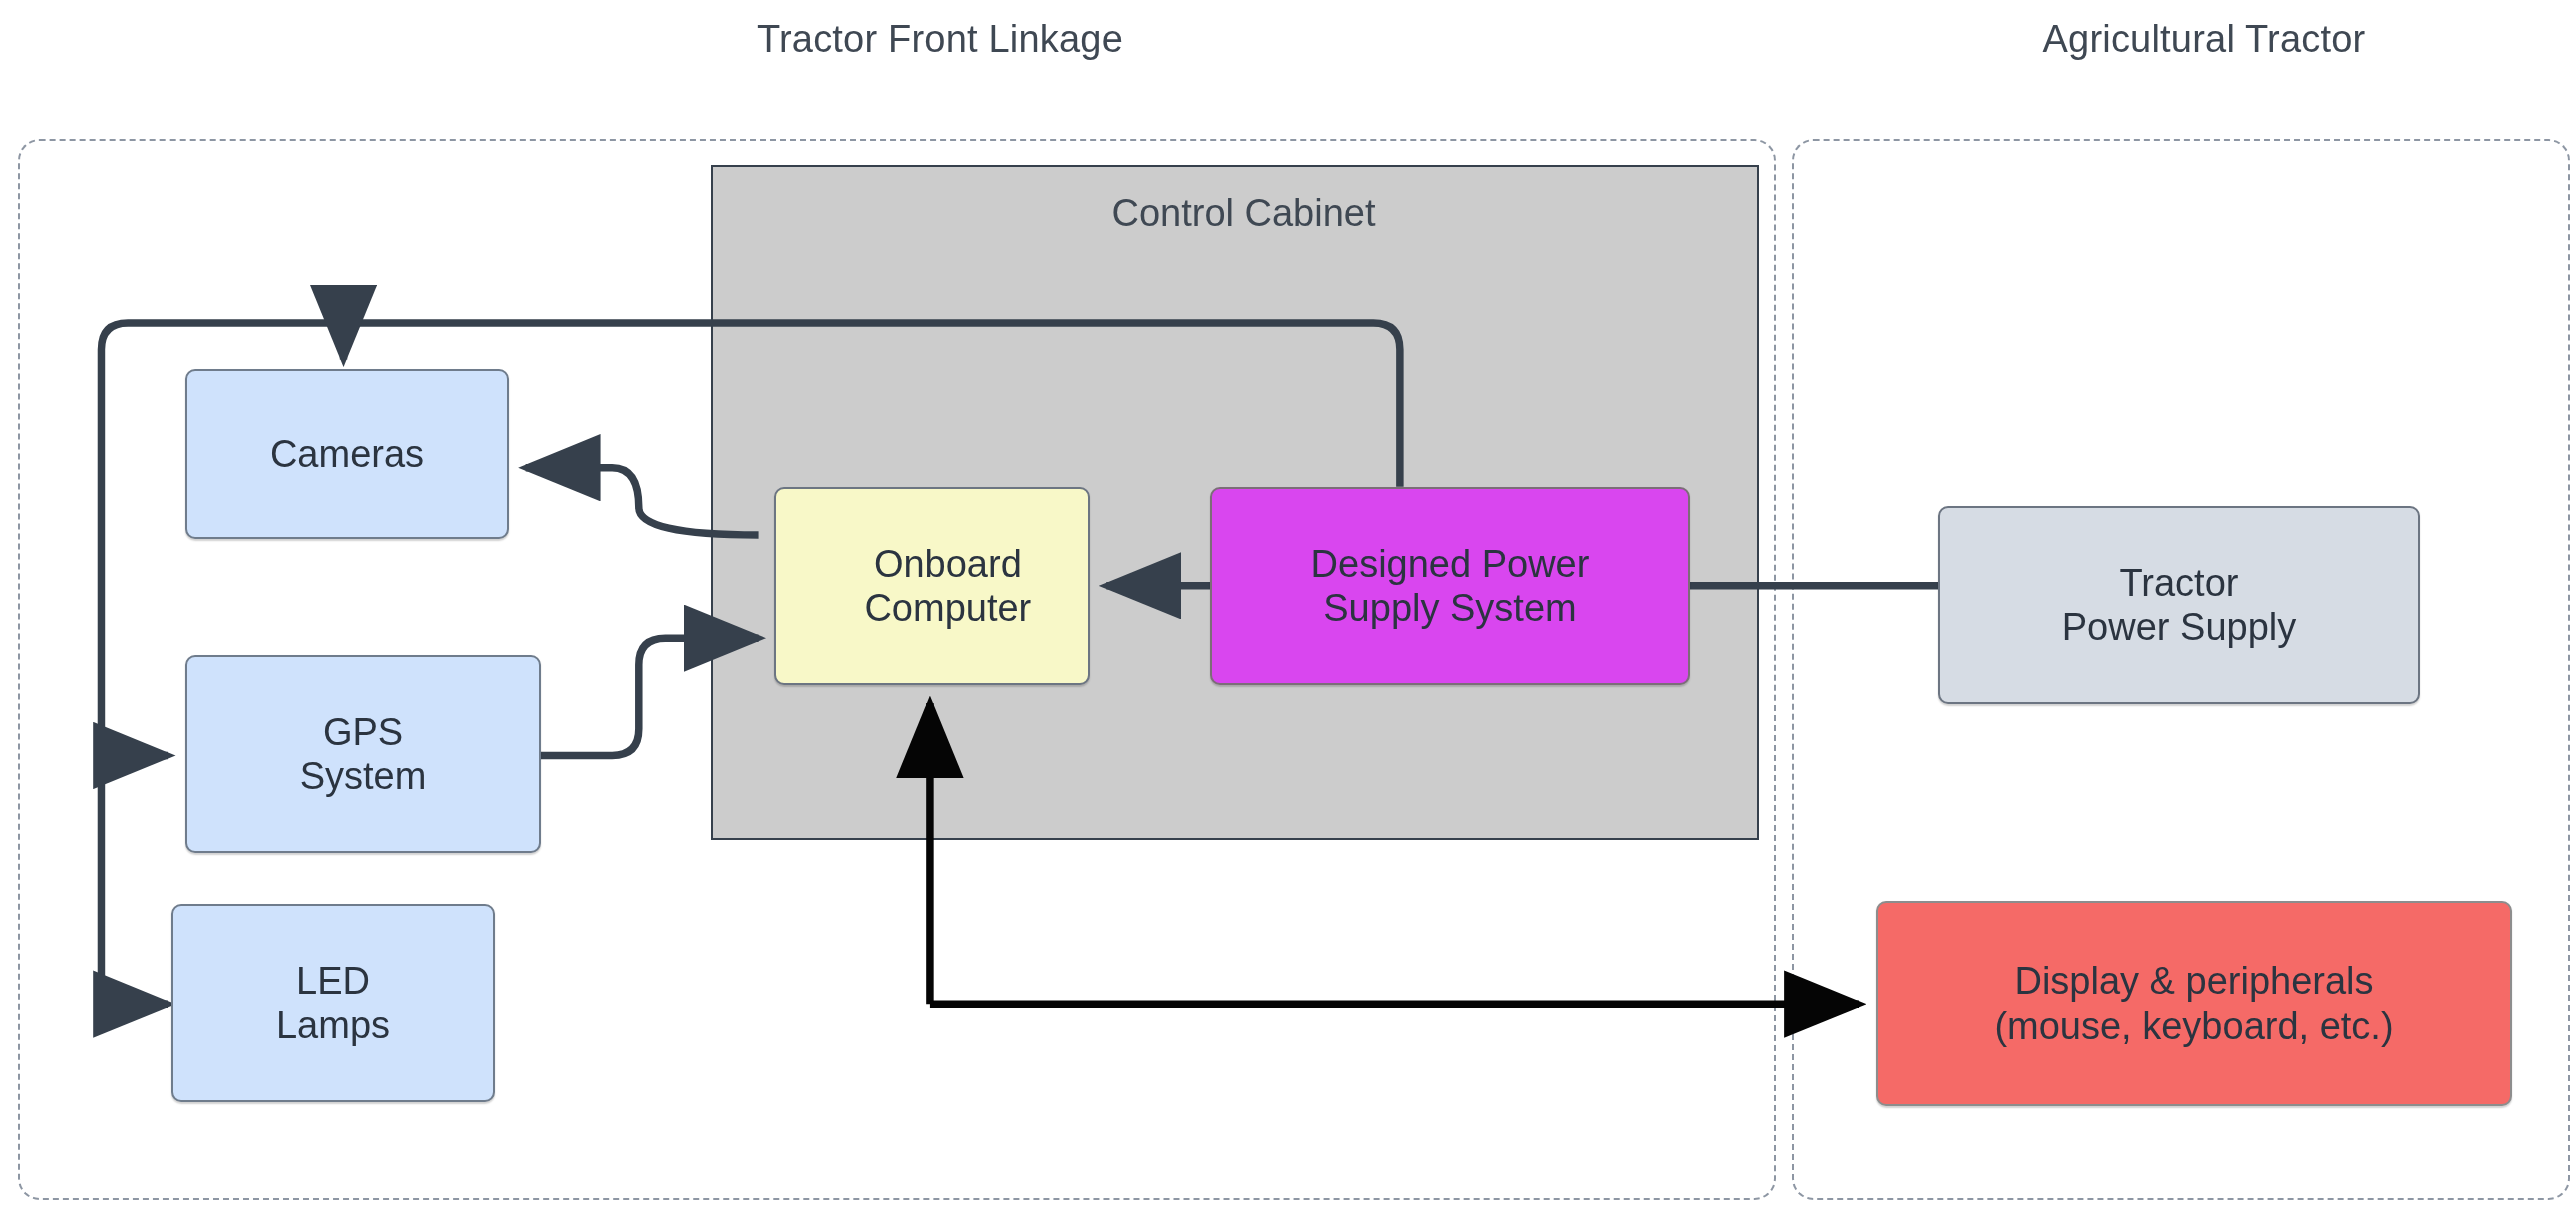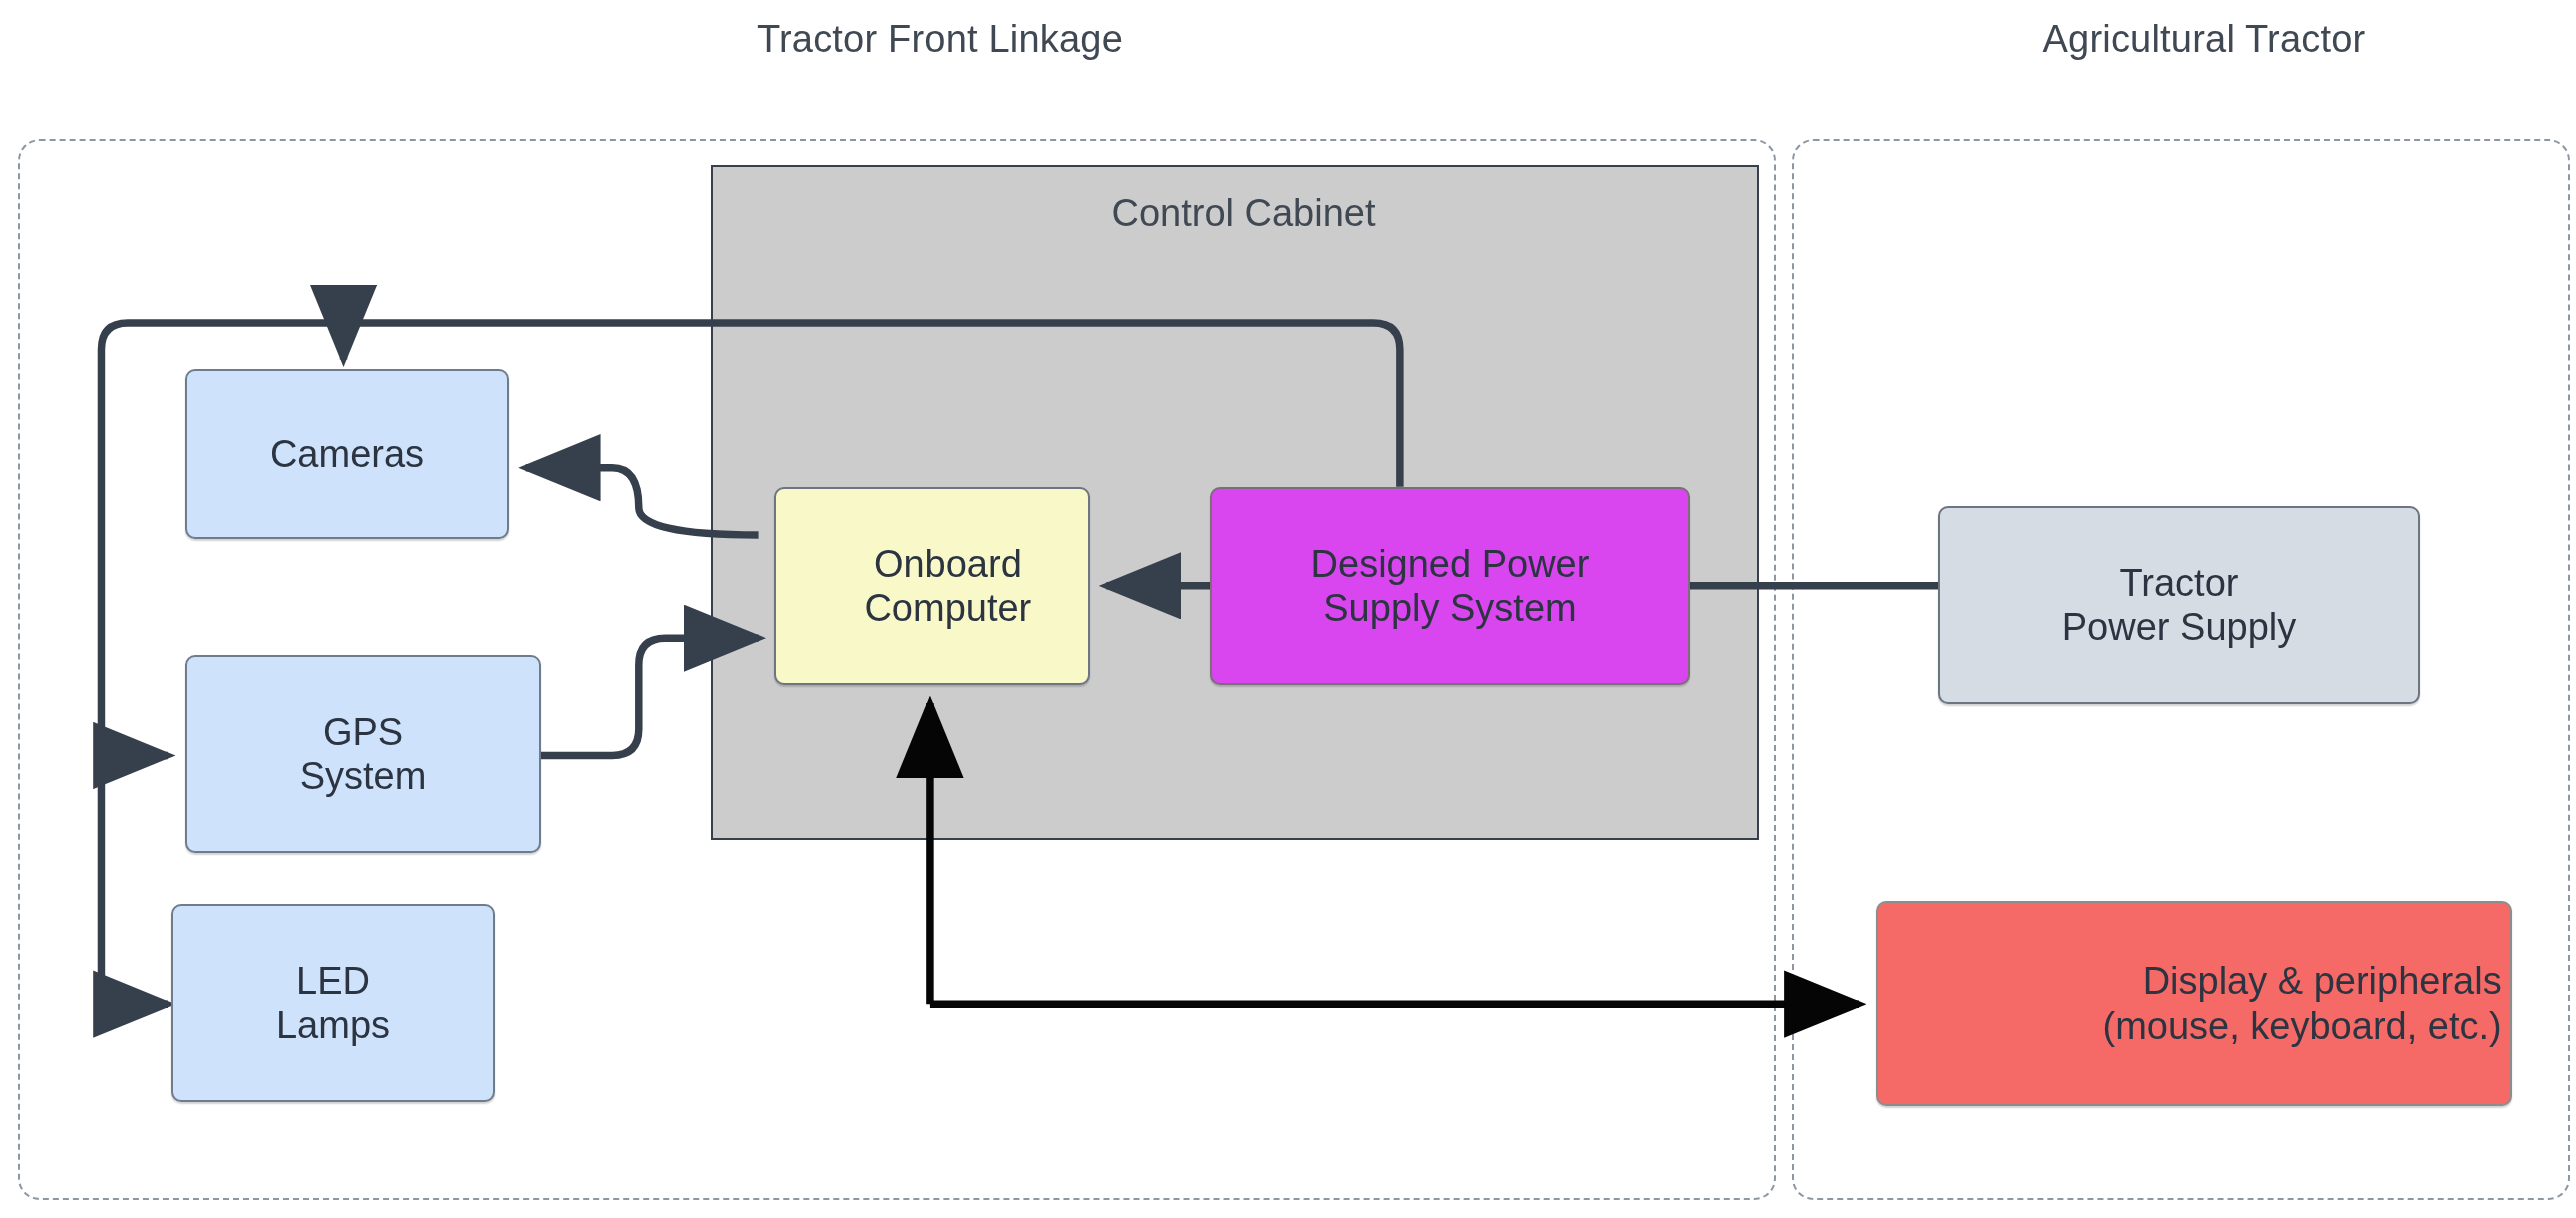--- a/index.html
+++ b/index.html
@@ -37,21 +37,21 @@
     border:2.5px solid #6c7582;display:flex;align-items:center;
     justify-content:center;text-align:center;font-size:38px;
     line-height:1.16;color:#2b3440;padding:3.3px 8.3px;
     box-shadow:0 1.7px 1.7px rgba(0,0,0,0.18);
   }
   .node span{display:block;}
   .n-blue{background:#cfe2fc;border-color:#6f7c8c;}
   .n-yellow{background:#f8f8c8;border-color:#6c7582;}
   .n-pink{background:#d946ef;border-color:#7c6d78;}
   .n-grey{background:#d6dce4;border-color:#6c7582;}
-  .n-red{background:#f56a67;border-color:#8d8d8d;align-items:flex-end;}
+  .n-red{background:#f56a67;border-color:#8d8d8d;}
 </style>
 </head>
 <body>
 
 <div id="stage">
 
   <div class="group-title" style="left:682px;top:18.3px;width:516px;">Tractor Front Linkage</div>
 
   <div class="group-title" style="left:1946px;top:18.3px;width:516px;">Agricultural Tractor</div>
 

